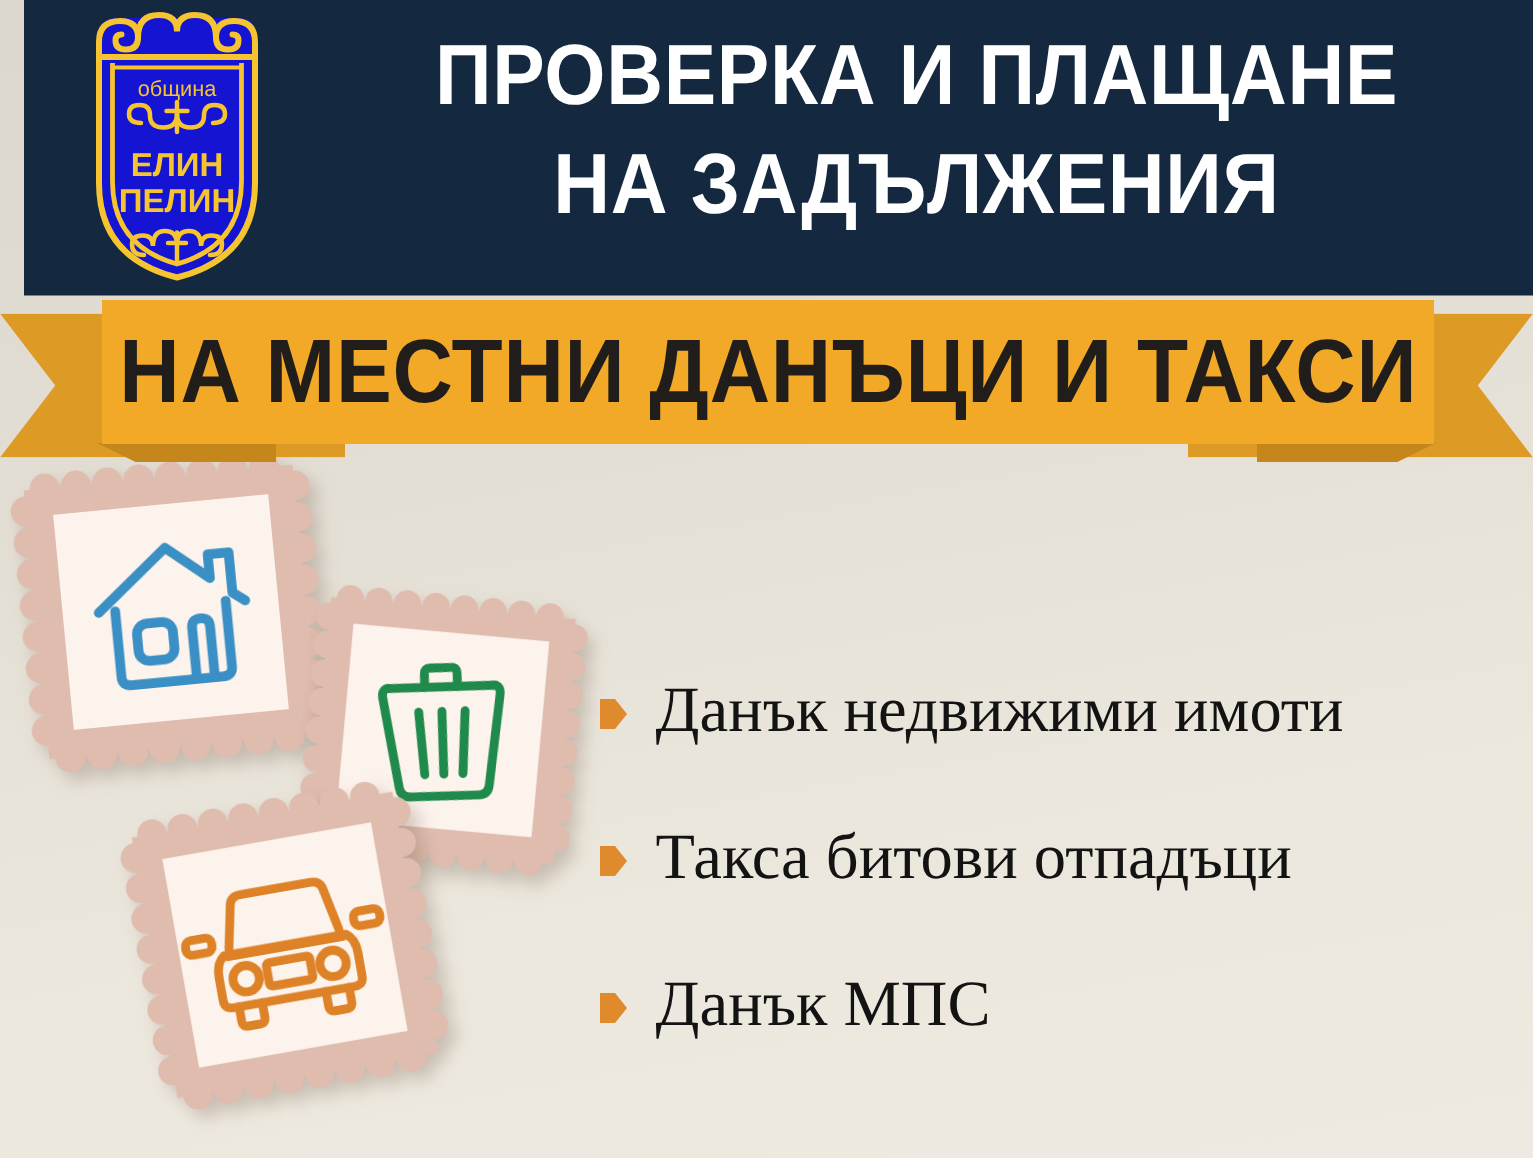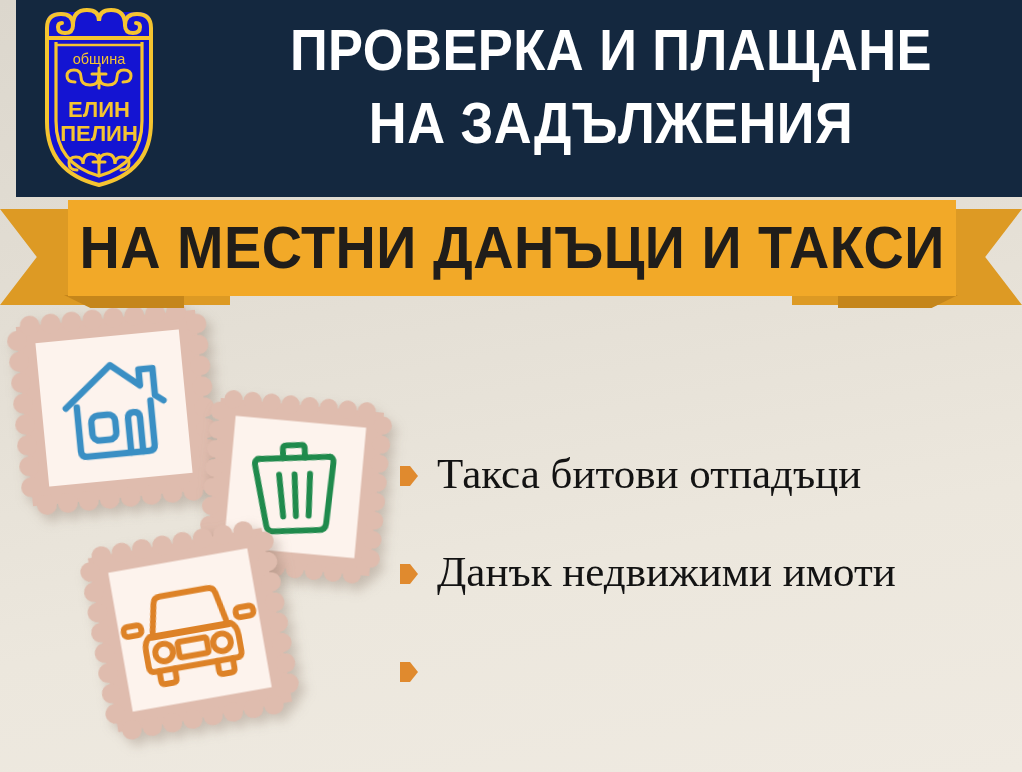--- a/index.html
+++ b/index.html
@@ -32,21 +32,21 @@
     font-size:57px;
     line-height:73px;
     letter-spacing:0.5px;
     transform:scaleX(0.92);
     transform-origin:center top;
     white-space:pre-line;
   }
 
   
   .logo{
-    position:absolute;left:25px;top:4px;width:148px;height:185px;
+    position:absolute;left:44px;top:4px;width:148px;height:185px;
     z-index:6;
   }
   .logo svg{display:block;width:148px;height:185px;}
 
   
   .ribbon{position:absolute;left:0;top:196px;width:1022px;height:112px;z-index:4;}
   .ribbon-tail{
     position:absolute;top:13px;height:96px;
     background:#dd9a24;
   }
@@ -374,35 +374,36 @@
   </div>
 
   <div class="list">
 
     <div class="list-item">
       <span class="bullet">
         <svg viewBox="0 0 18 24" xmlns="http://www.w3.org/2000/svg">
           <path d="M0 2 L10 2 L18 12 L10 22 L0 22 Z" fill="#e08a2e"></path>
         </svg>
       </span>
-      <span class="item-label">Такса битови отпадъци</span>
+      <span class="item-label">Данък недвижими имоти</span>
     </div>
 
     <div class="list-item">
       <span class="bullet">
         <svg viewBox="0 0 18 24" xmlns="http://www.w3.org/2000/svg">
           <path d="M0 2 L10 2 L18 12 L10 22 L0 22 Z" fill="#e08a2e"></path>
         </svg>
       </span>
-      <span class="item-label">Данък недвижими имоти</span>
+      <span class="item-label">Такса битови отпадъци</span>
     </div>
 
     <div class="list-item">
       <span class="bullet">
         <svg viewBox="0 0 18 24" xmlns="http://www.w3.org/2000/svg">
           <path d="M0 2 L10 2 L18 12 L10 22 L0 22 Z" fill="#e08a2e"></path>
         </svg>
       </span>
+      <span class="item-label">Данък МПС</span>
     </div>
 
   </div>
 
 </div>
 
 </body></html>

